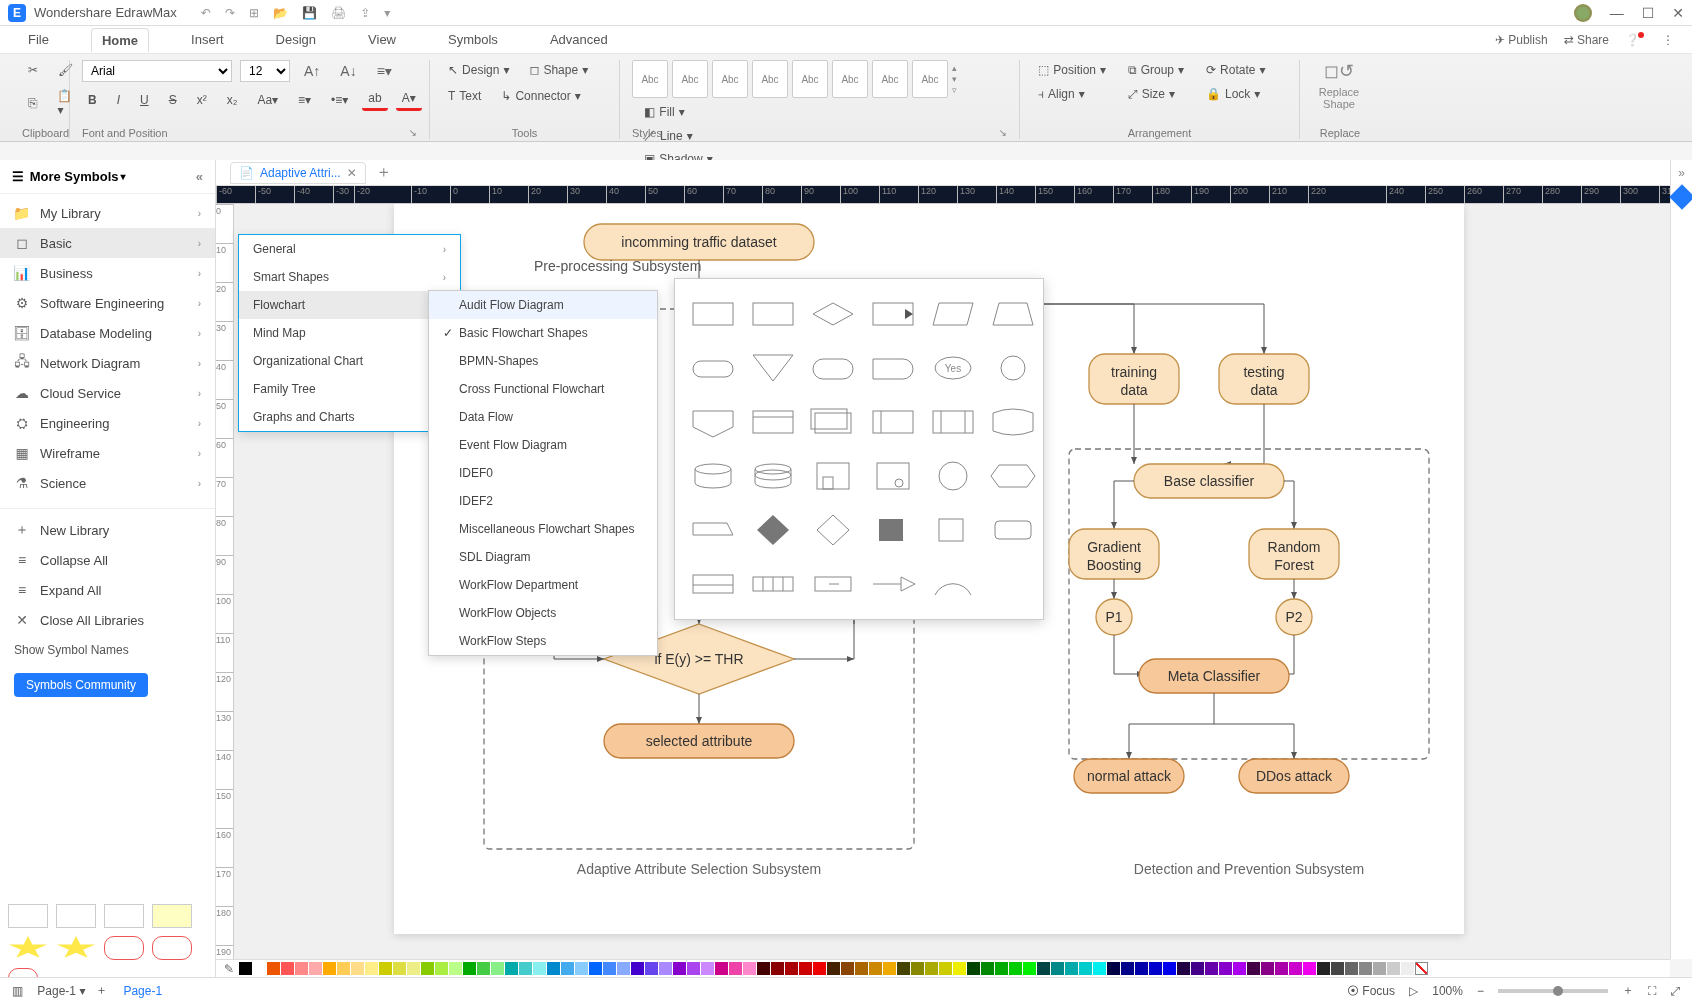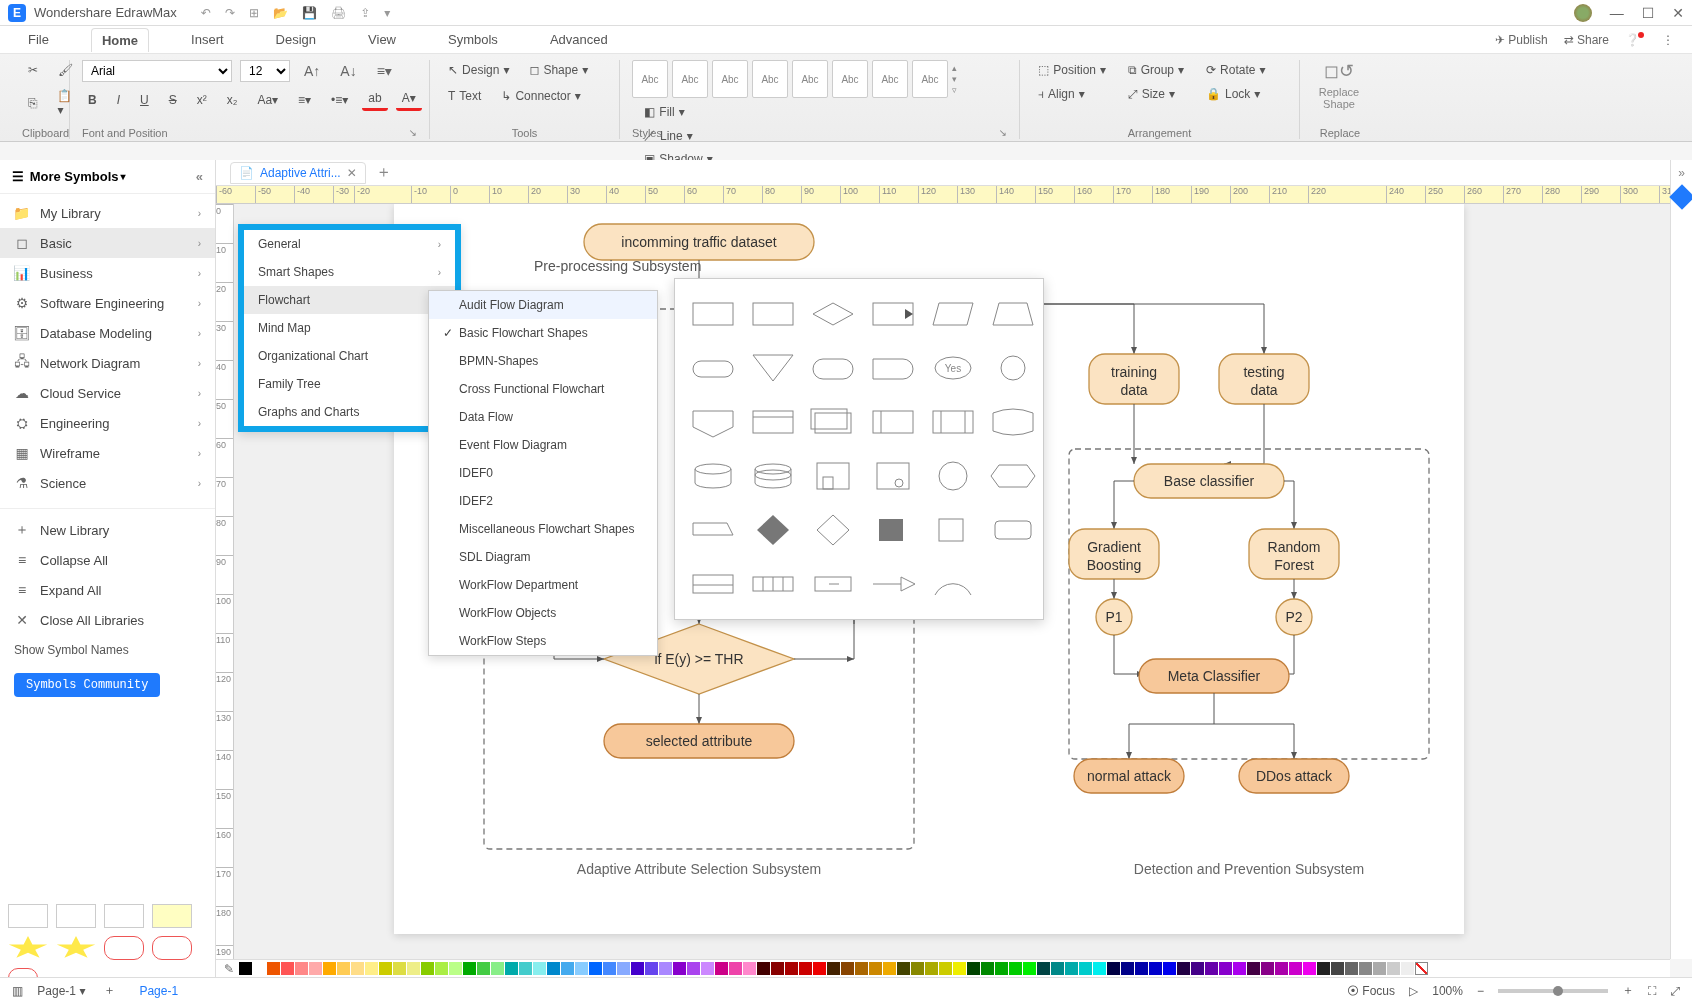--- a/index.html
+++ b/index.html
@@ -39,64 +39,64 @@
 .sidebar { position: absolute; left: 0; top: 160px; width: 216px; bottom: 26px; background: #fff; border-right: 1px solid #ddd; overflow: hidden; }
 .more-symbols-hdr { height: 34px; display: flex; align-items: center; padding: 0 12px; font-weight: 600; font-size: 13px; border-bottom: 1px solid #eee; background:#fff; }
 .more-symbols-hdr .collapse { margin-left: auto; color: #888; }
 .lib-list { padding: 4px 0; }
 .lib-item { display: flex; align-items: center; gap: 10px; padding: 7px 14px; font-size: 13px; color: #444; cursor: pointer; }
 .lib-item.active { background: #eaeaea; }
 .lib-item .libicon { width: 16px; height: 16px; color: #666; display:flex; align-items:center; justify-content:center; font-size:14px; }
 .lib-item .chev { margin-left: auto; color: #888; font-size: 10px; }
 .sidebar-actions { border-top:1px solid #eee; margin-top:6px; padding-top:6px; }
 .shownames { padding: 8px 14px; font-size:12px; color:#555; }
-.community-btn { margin: 8px 14px; background:#1f7afd; color:#fff; padding:5px 12px; border-radius:4px; font-size:12px; display:inline-block;font-family:Liberation Mono, monospace; }
-
-
-.submenu1 { position:absolute; left:238px; top:224px; width:223px; background:#fff; border:6px solid #0ea5e9; box-shadow:0 3px 10px rgba(0,0,0,0.15); z-index:50; }
+.community-btn { margin: 8px 14px; background:#1f7afd; color:#fff; padding:5px 12px; border-radius:4px; font-size:12px; display:inline-block; }
+
+
+.submenu1 { position:absolute; left:238px; top:234px; width:223px; background:#fff; border:1px solid #0ea5e9; box-shadow:0 3px 10px rgba(0,0,0,0.15); z-index:50; }
 .submenu1 .sm-item, .submenu2 .sm-item { padding:7px 14px; font-size:12px; color:#444; display:flex; align-items:center; cursor:pointer; }
 .submenu1 .sm-item .chev { margin-left:auto; font-size:10px; color:#888; }
 .submenu1 .sm-item.active { background:#eaeaea; }
 .submenu2 { position:absolute; left:428px; top:290px; width:230px; background:#fff; border:1px solid #ccc; box-shadow:0 3px 10px rgba(0,0,0,0.15); z-index:51; }
 .submenu2 .sm-item .check { width:16px; color:#444; font-size:12px; }
 
 
 .shape-gallery { position:absolute; left:674px; top:278px; width:370px; background:#fff; border:1px solid #ccc; box-shadow:0 3px 12px rgba(0,0,0,0.18); z-index:52; padding:14px; display:grid; grid-template-columns: repeat(6, 1fr); gap:12px; }
 .shape-cell { width:48px; height:42px; display:flex; align-items:center; justify-content:center; }
 .shape-cell svg { overflow:visible; }
 
 
 .doctabs { position:absolute; left:216px; top:160px; right:0; height:26px; background:#fff; border-bottom:1px solid #ddd; display:flex; align-items:center; padding-left:14px; gap:10px; }
 .doctab { display:flex; align-items:center; gap:6px; font-size:12px; color:#1f7afd; padding:3px 8px; border:1px solid #ddd; border-radius:4px 4px 0 0; background:#fff; }
 .doctab .close { color:#888; cursor:pointer; }
 .addtab { font-size:16px; color:#888; cursor:pointer; }
 
 
-.ruler-h { position:absolute; left:216px; top:186px; right:22px; height:18px; background:#fef9c3; border-bottom:1px solid #ccc; font-size:9px; color:#888; overflow:hidden; }
+.ruler-h { position:absolute; left:216px; top:186px; right:22px; height:18px; background:#0f172a; border-bottom:1px solid #ccc; font-size:9px; color:#888; overflow:hidden; }
 .ruler-h .tick { position:absolute; top:0; height:18px; border-left:1px solid #bbb; padding-left:2px; }
 .ruler-v { position:absolute; left:216px; top:204px; width:18px; bottom:44px; background:#fff; border-right:1px solid #ccc; font-size:9px; color:#888; overflow:hidden; }
 .ruler-v .tick { position:absolute; left:0; width:18px; border-top:1px solid #bbb; padding-top:1px; text-align:left; }
 
 
 .canvas-wrap { position:absolute; left:234px; top:204px; right:22px; bottom:44px; background:#f0f0f0; overflow:hidden; }
 .page { position:absolute; left:160px; top:0; width:1070px; height:730px; background:#fff; box-shadow:0 2px 8px rgba(0,0,0,0.15); }
 .canvas-svg { position:absolute; left:0; top:0; }
 
 
 .rightrail { position:absolute; right:0; top:160px; width:22px; bottom:44px; background:#fff; border-left:1px solid #ddd; display:flex; flex-direction:column; align-items:center; padding-top:6px; gap:8px; }
 .rightrail .rricon { width:18px; height:18px; background:#1f7afd; transform:rotate(45deg); }
 .rightrail .collapse-ico { color:#888; font-size:12px; }
 
 
 .colorbar { position:absolute; left:216px; right:22px; bottom:26px; height:18px; background:#fff; border-top:1px solid #ddd; display:flex; align-items:center; padding:0 8px; gap:1px; }
 .colorbar .sw { width:13px; height:13px; cursor:pointer; }
 
 
 .statusbar { position:absolute; left:0; right:0; bottom:0; height:26px; background:#fff; border-top:1px solid #ddd; display:flex; align-items:center; padding:0 12px; font-size:12px; color:#555; gap:14px; }
-.statusbar .pagelist { display:flex; align-items:center; gap:18px; }
+.statusbar .pagelist { display:flex; align-items:center; gap:10px; }
 .statusbar .pagebtn { color:#1f7afd; font-size:12px; padding:2px 6px; }
 .statusbar .right { margin-left:auto; display:flex; align-items:center; gap:14px; }
 .statusbar .zoomslider { width:110px; height:4px; background:#ccc; position:relative; }
 .statusbar .zoomslider .thumb { width:10px; height:10px; background:#888; border-radius:50%; position:absolute; left:50%; top:-3px; }
 
 
 .node-rounded { fill:#fbe3c2; stroke:#c39149; stroke-width:1.3; }
 .node-accent { fill:#f7c89a; stroke:#c07d3a; stroke-width:1.3; }
 .node-text { font-size:14px; fill:#333; text-anchor:middle; dominant-baseline:central; }
 .caption-text { font-size:14px; fill:#666; text-anchor:middle; }

